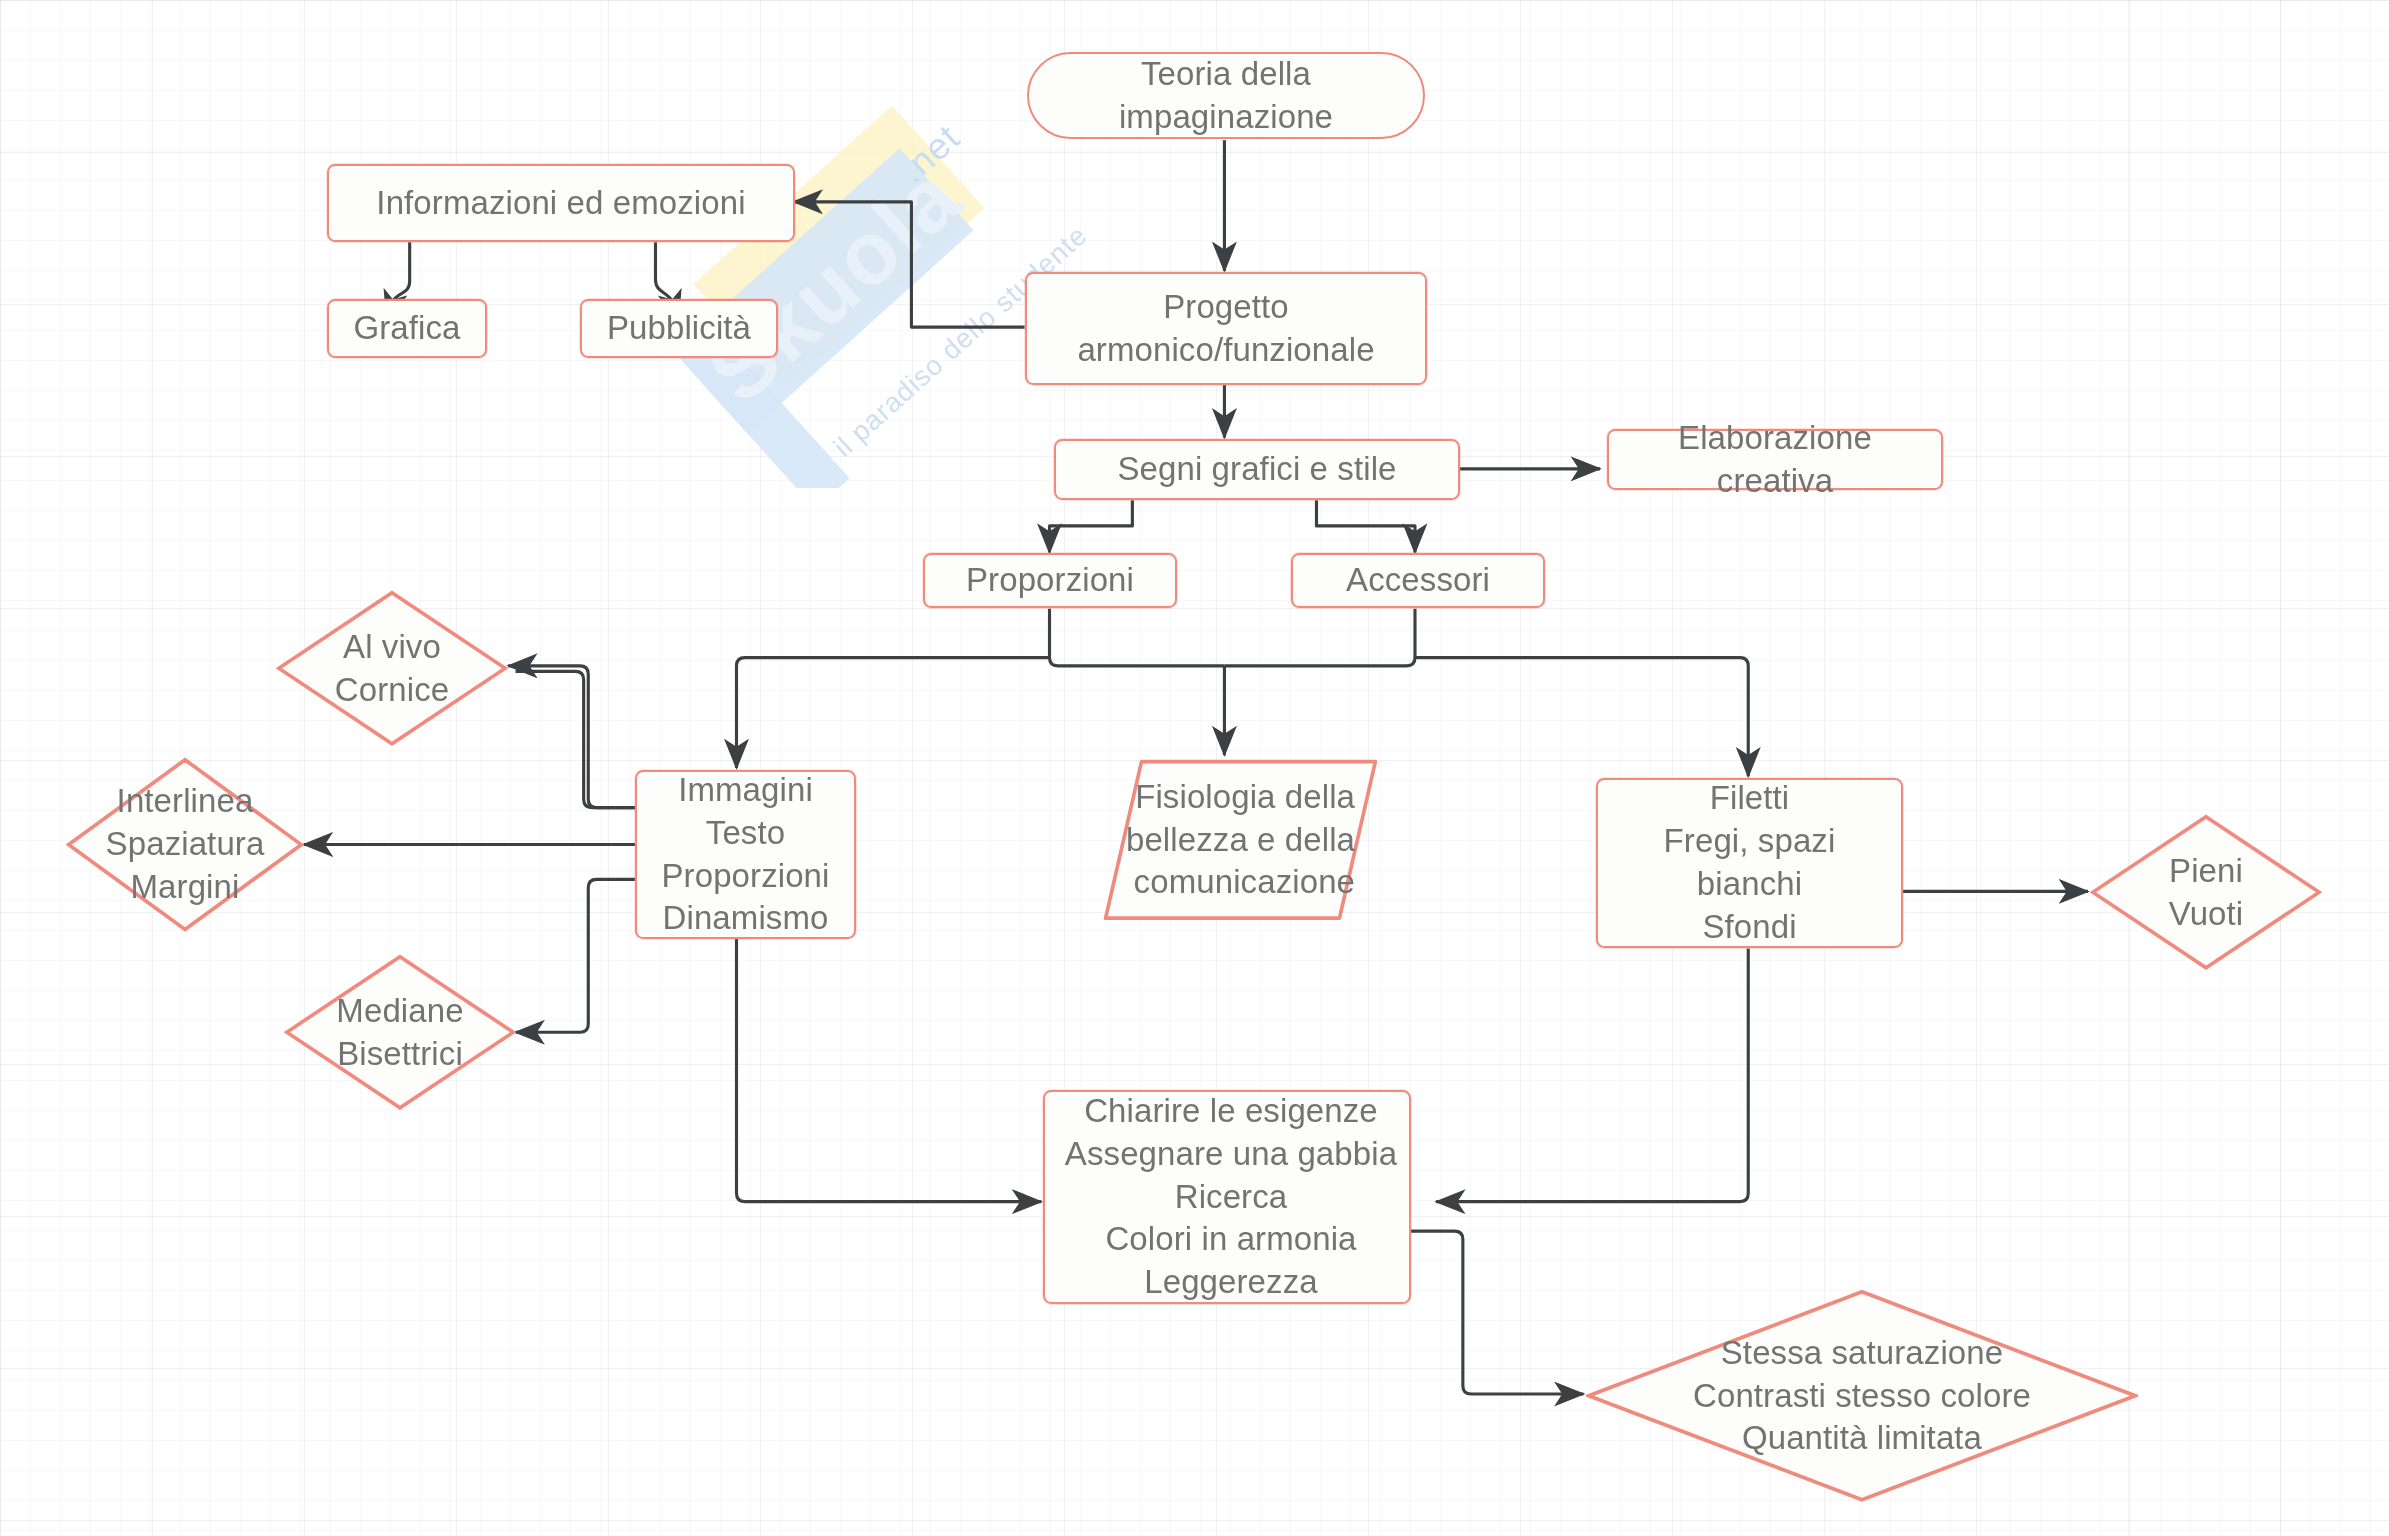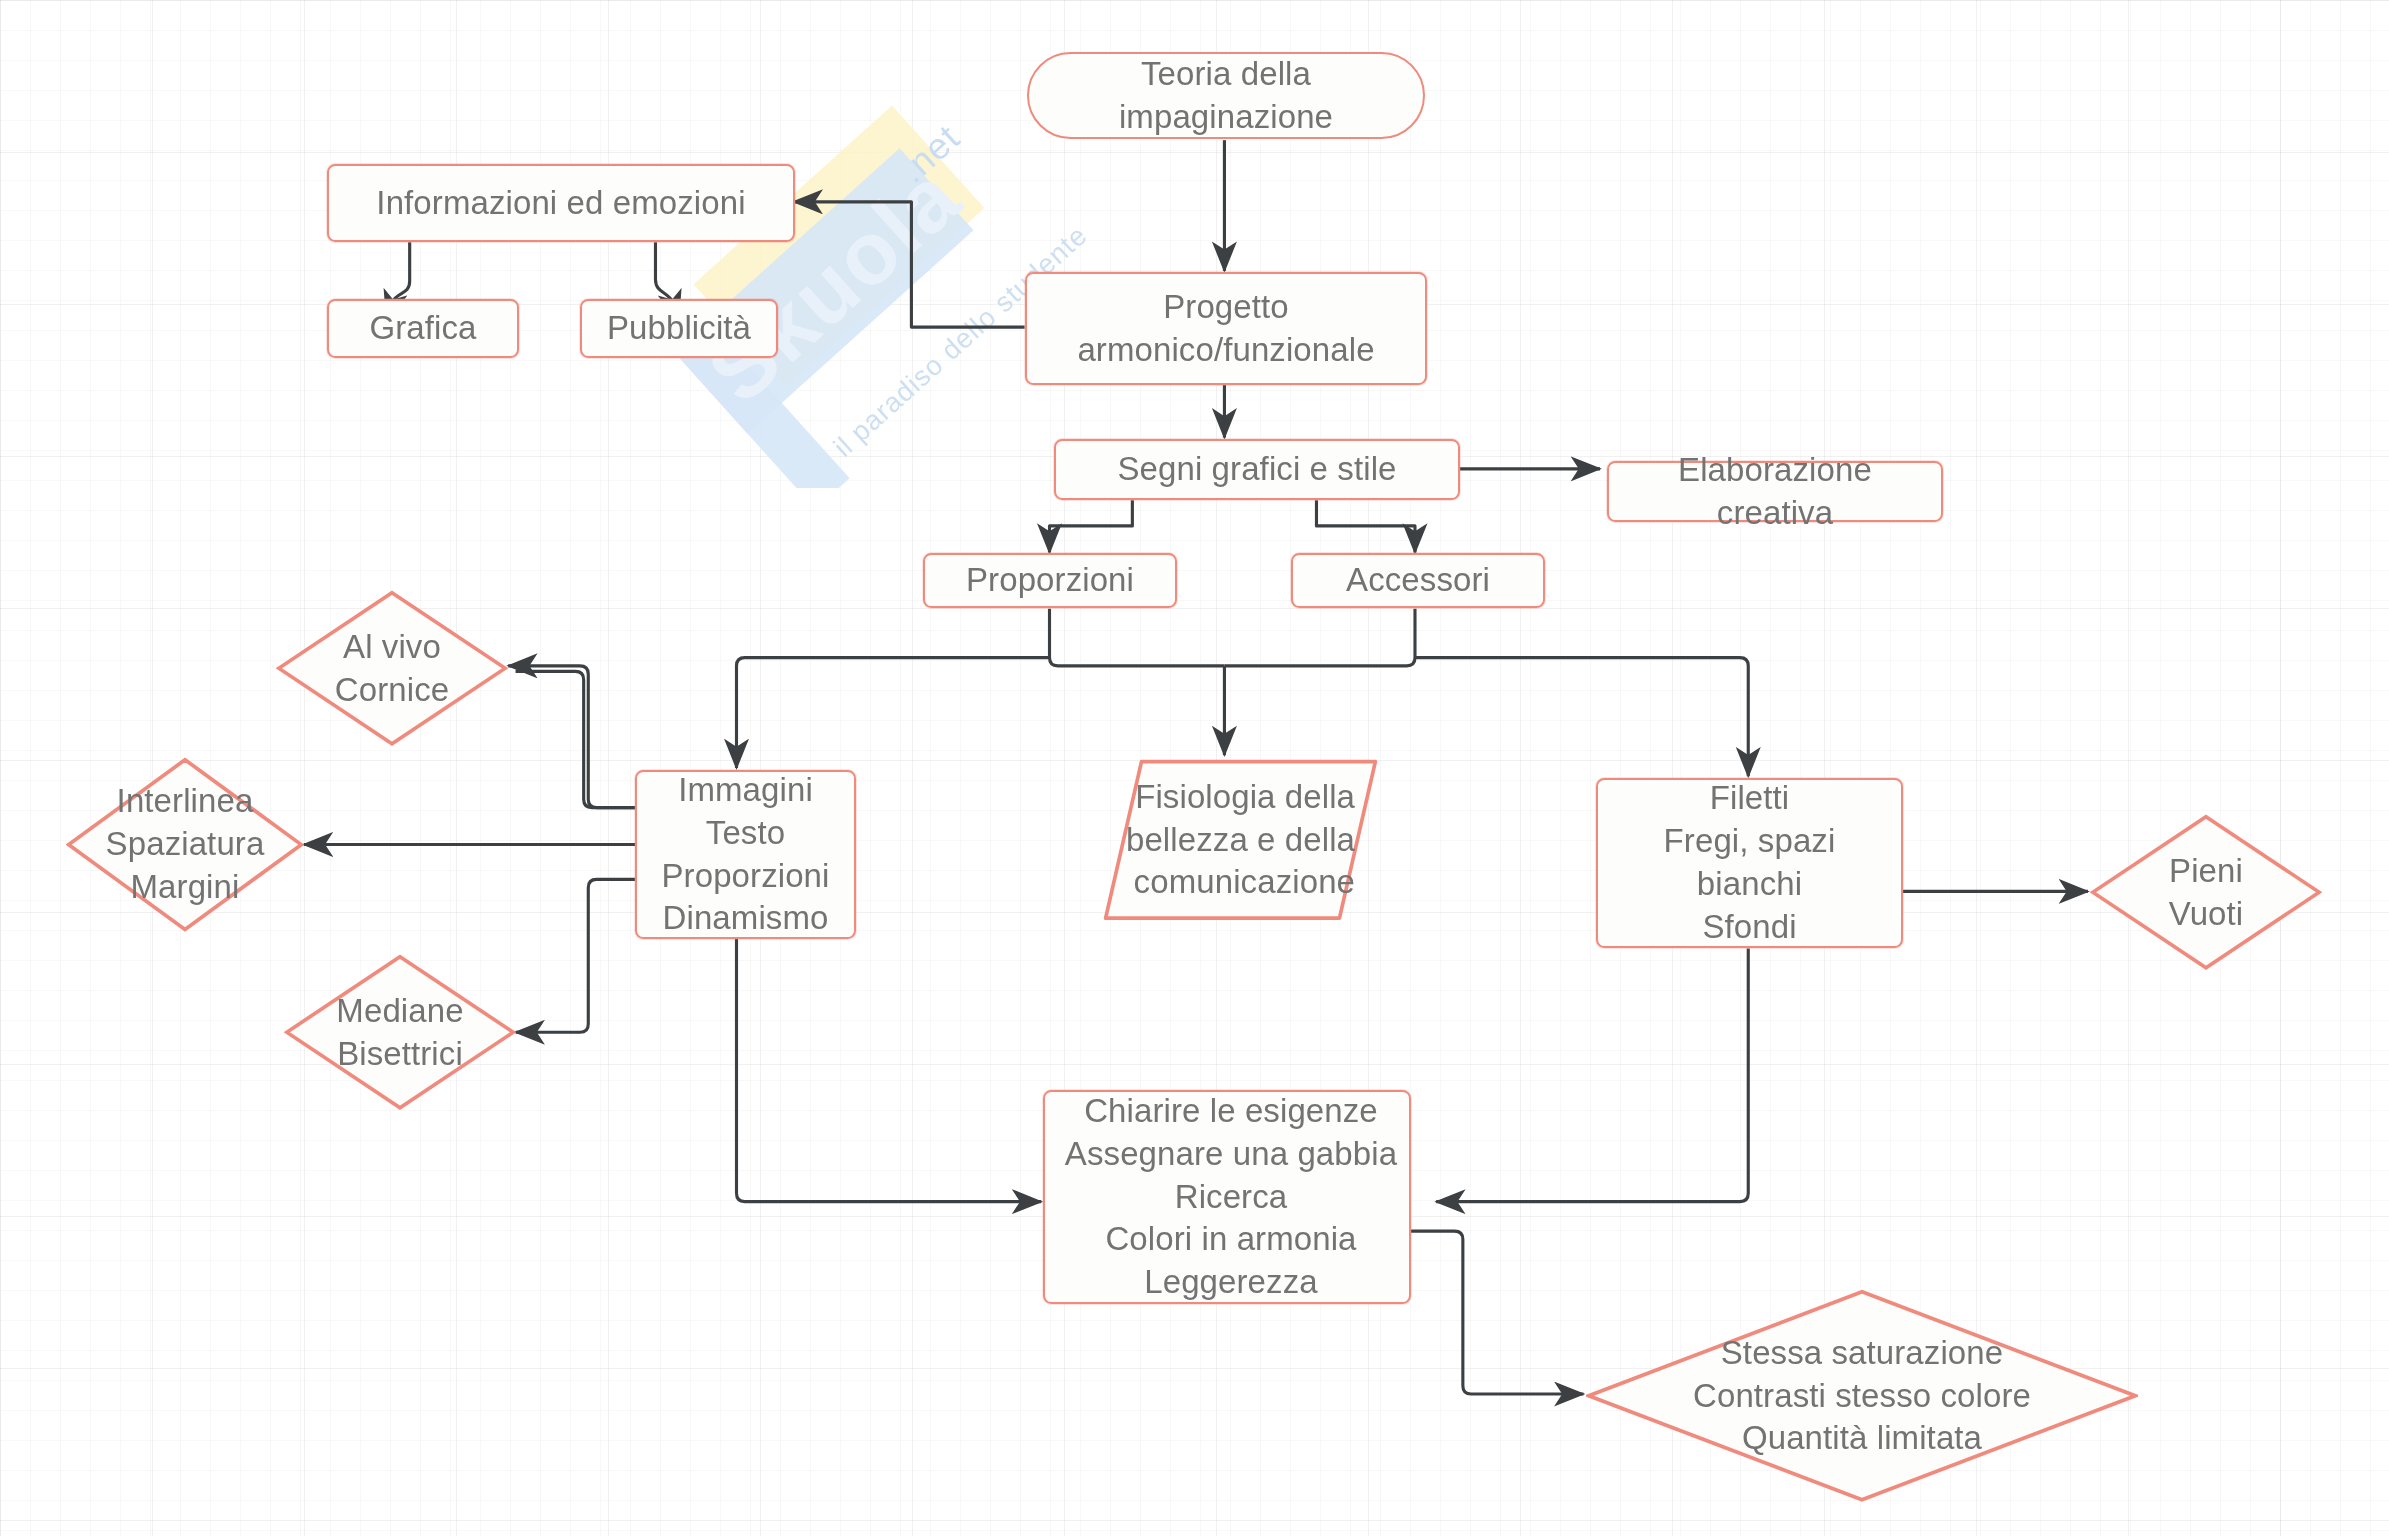--- a/index.html
+++ b/index.html
@@ -134,38 +134,38 @@
 </svg>
 
 <div class="node pill" style="left:1027px;top:52px;width:398px;height:87px;">
   <span class="txt">Teoria della impaginazione</span>
 </div>
 
 <div class="node rect" style="left:327px;top:164px;width:468px;height:78px;">
   <span class="txt">Informazioni ed emozioni</span>
 </div>
 
-<div class="node rect" style="left:327px;top:299px;width:192px;height:59px;">
+<div class="node rect" style="left:327px;top:299px;width:160px;height:59px;">
   <span class="txt">Grafica</span>
 </div>
 
 <div class="node rect" style="left:580px;top:299px;width:198px;height:59px;">
   <span class="txt">Pubblicità</span>
 </div>
 
 <div class="node rect" style="left:1025px;top:272px;width:402px;height:113px;">
   <span class="txt">Progetto
 armonico/funzionale</span>
 </div>
 
 <div class="node rect" style="left:1022px;top:439px;width:406px;height:61px;margin-left:32px;">
   <span class="txt">Segni grafici e stile</span>
 </div>
 
-<div class="node rect" style="left:1607px;top:461px;width:336px;height:61px;">
+<div class="node rect" style="left:1607px;top:429px;width:336px;height:61px;">
   <span class="txt">Elaborazione creativa</span>
 </div>
 
 <div class="node rect" style="left:923px;top:553px;width:254px;height:55px;">
   <span class="txt">Proporzioni</span>
 </div>
 
 <div class="node rect" style="left:1291px;top:553px;width:254px;height:55px;">
   <span class="txt">Accessori</span>
 </div>

